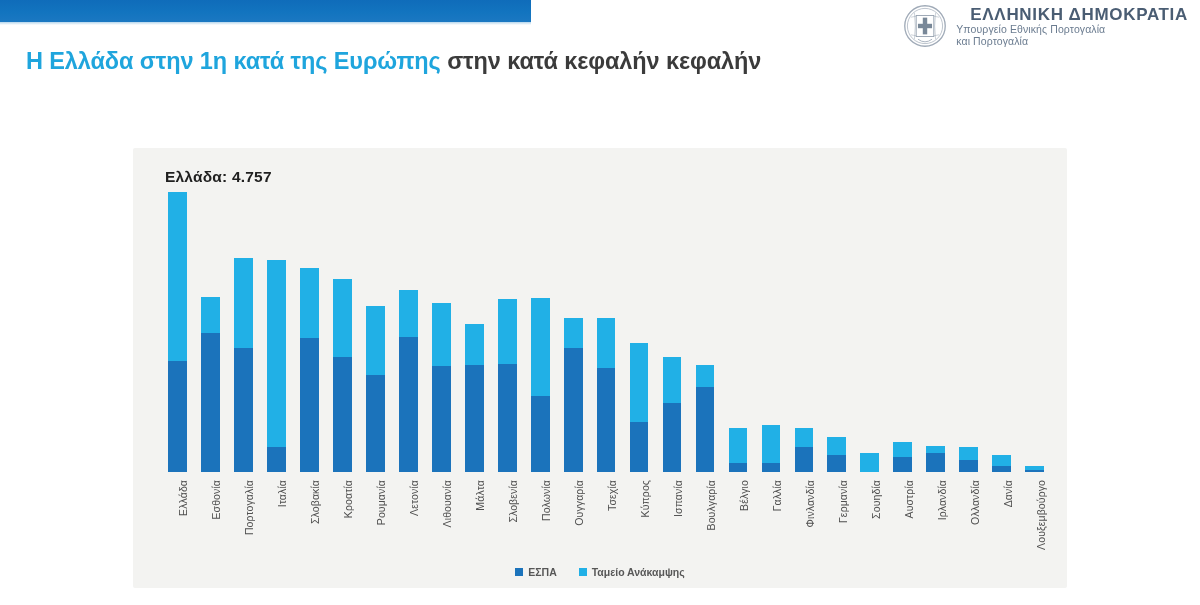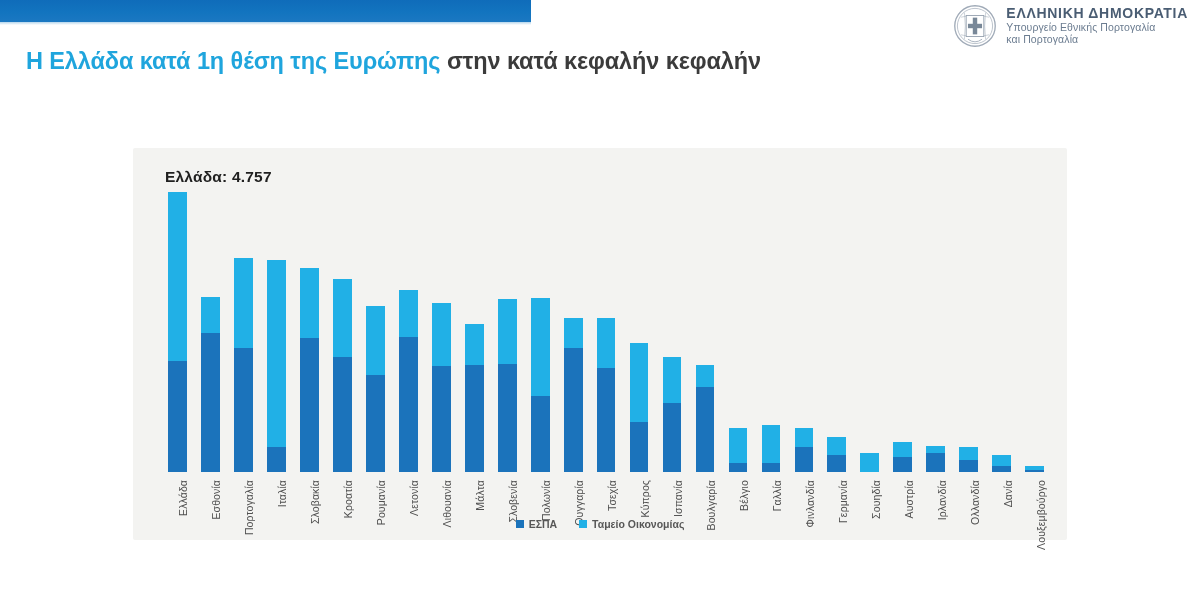--- a/index.html
+++ b/index.html
@@ -44,24 +44,25 @@
     gap: 9px;
   }
   .crest {
     width: 44px;
     height: 44px;
     flex: 0 0 44px;
     opacity: 0.82;
   }
   .logo-text { line-height: 1.12; }
   .logo-title {
-    font-size: 14px;
+    font-size: 17px;
     font-weight: bold;
     letter-spacing: 0.7px;
     color: #4a5d73;
+    margin-left: 14px;
   }
   .logo-sub {
     font-size: 10.5px;
     color: #6b7c90;
     letter-spacing: 0.1px;
   }
 
   
   .headline {
     position: absolute;
@@ -76,21 +77,21 @@
   }
   .headline .hl-accent { color: #1fa5dd; }
   .headline .hl-line { display: block; }
 
   
   .chart-panel {
     position: absolute;
     left: 133px;
     top: 148px;
     width: 934px;
-    height: 392px;
+    height: 440px;
     background: #f3f3f1;
     border-radius: 2px;
   }
   .callout {
     position: absolute;
     left: 32px;
     top: 20px;
     font-size: 15.5px;
     font-weight: bold;
     color: #202020;
@@ -208,21 +209,21 @@
     <path d="M34 80 Q50 92 66 80" fill="none" stroke="#8b98a8" stroke-width="2"></path>
   </svg>
   <div class="logo-text">
     <div class="logo-title">ΕΛΛΗΝΙΚΗ ΔΗΜΟΚΡΑΤΙΑ</div>
     <div class="logo-sub">Υπουργείο Εθνικής Πορτογαλία</div>
     <div class="logo-sub">και Πορτογαλία</div>
   </div>
 </div>
 
 <div class="headline">
-  <span class="hl-line"><span class="hl-accent">Η Ελλάδα κατά 1η θέση της Ευρώπης </span><span>στην κατά κεφαλήν κεφαλήν</span></span>
+  <span class="hl-line"><span class="hl-accent">Η Ελλάδα στην 1η κατά της Ευρώπης </span><span>στην κατά κεφαλήν κεφαλήν</span></span>
 </div>
 
 <div class="chart-panel">
   <div class="callout">Ελλάδα: 4.757</div>
 
   <div class="plot" id="plot">
       <div class="bar-slot">
         <div class="bar" style="height: 280px;">
           <div class="seg-rrf" style="height: 60.4793%; background: rgb(33, 176, 230);"></div>
           <div class="seg-espa" style="height: 39.5207%; background: rgb(27, 115, 187);"></div>
@@ -469,16 +470,16 @@
       </div>
     </div>
 
   <div class="legend" id="legend">
       <div class="legend-item">
         <span class="legend-swatch sw-espa"></span>
         <span>ΕΣΠΑ</span>
       </div>
       <div class="legend-item">
         <span class="legend-swatch sw-rrf"></span>
-        <span>Ταμείο Οικονομίας</span>
+        <span>Ταμείο Ανάκαμψης</span>
       </div>
     </div>
 </div>
 
 </body></html>

